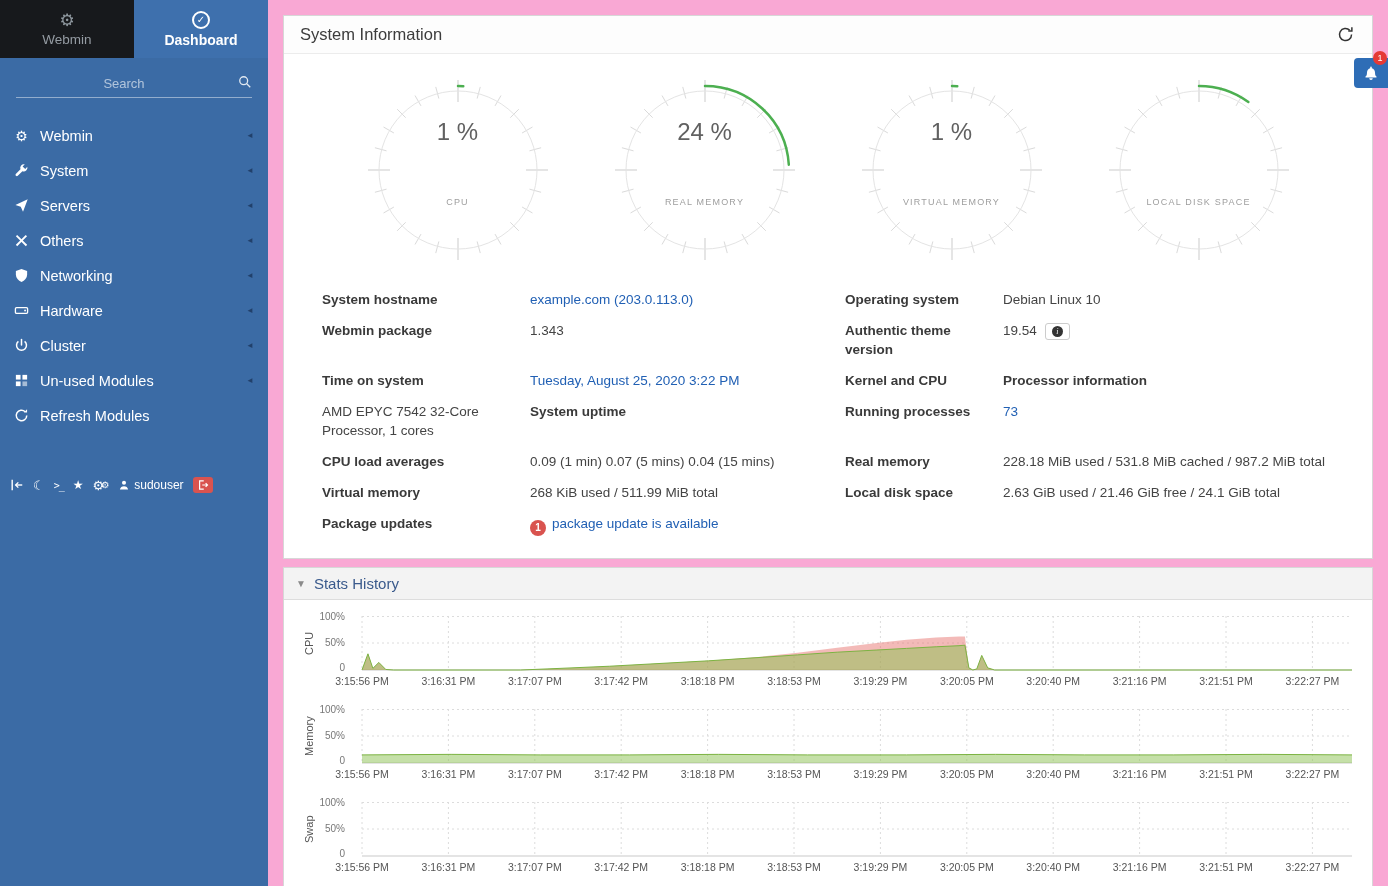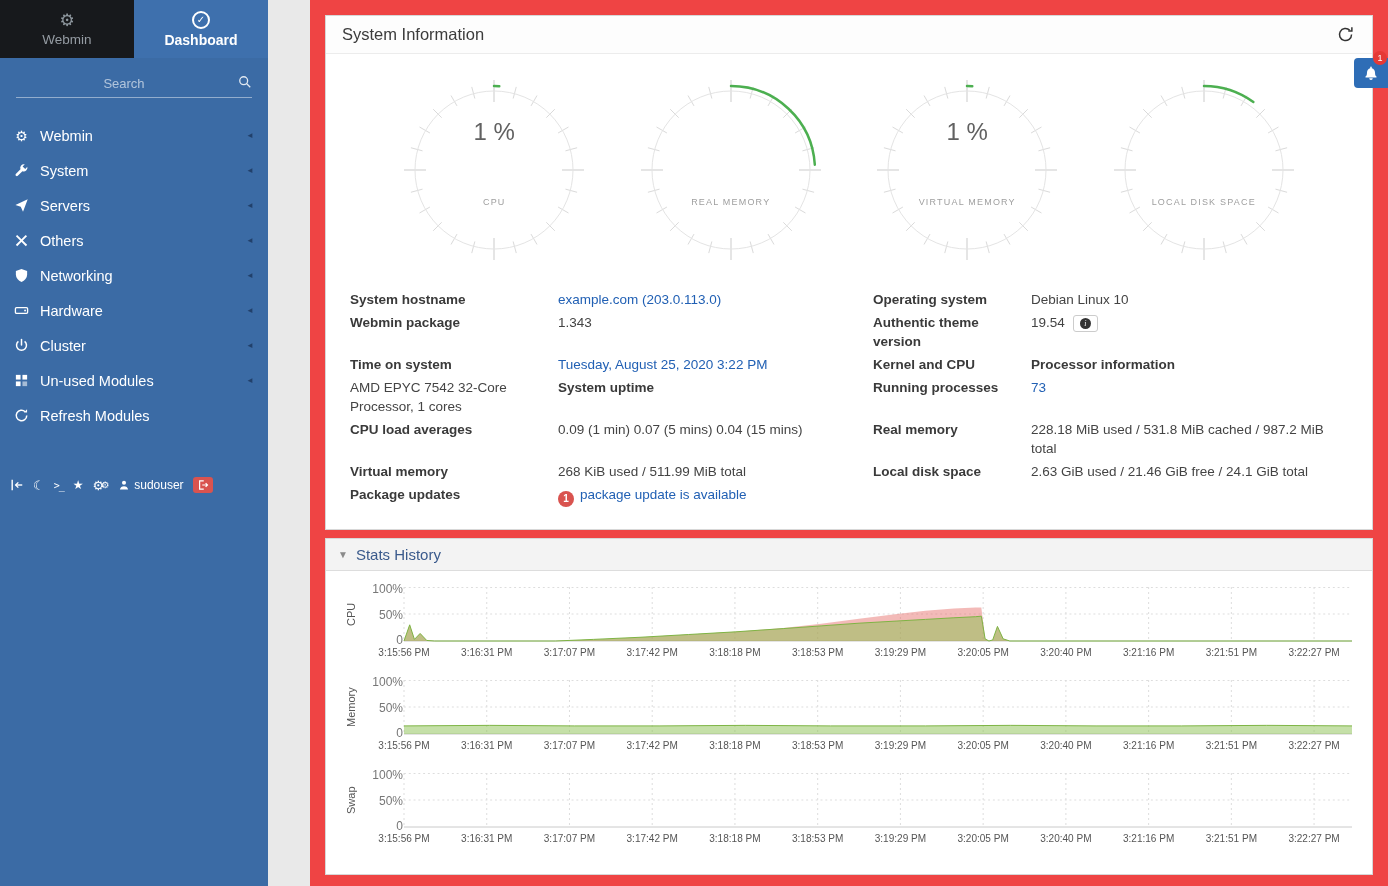--- a/index.html
+++ b/index.html
@@ -39,21 +39,21 @@
   .tool-icon { display:flex; align-items:center; justify-content:center; cursor:pointer; }
   .glyph-moon { font-size:13px; }
   .glyph-terminal { font-family:"DejaVu Sans Mono", monospace; font-size:10px; letter-spacing:-1px; }
   .glyph-star { font-size:12px; }
   .glyph-gear { font-size:13px; }
   .glyph-gear-sm { font-size:9px; margin-left:-3px; vertical-align:top; }
   .user-chip { display:flex; align-items:center; gap:4px; font-size:12px; cursor:pointer; }
   .logout-btn { background:#d9534f; border-radius:3px; padding:2px 4px; display:flex; align-items:center; cursor:pointer; }
 
   
-  .main { position:absolute; left:268px; top:0; right:0; bottom:0; background:#ef4444; padding:15px;margin-left:42px; }
+  .main { position:absolute; left:268px; top:0; right:0; bottom:0; background:#f9a8d4; padding:15px; }
   .card { background:#fff; border:1px solid #d7d7d7; }
   .card-sysinfo { margin-bottom:8px; }
   .card-header { display:flex; justify-content:space-between; align-items:center;
     padding:8px 16px; background:#fdfdfd; border-bottom:1px solid #ececec; }
   .card-title { font-size:16.5px; color:#3c3c3c; }
   .icon-btn { background:none; border:none; cursor:pointer; padding:2px; display:flex; }
 
   .bell { position:absolute; top:58px; right:0; width:34px; height:30px; background:#2e6db6;
     border-radius:4px 0 0 4px; display:flex; align-items:center; justify-content:center; cursor:pointer; z-index:6; }
   .bell-badge { position:absolute; top:-7px; right:1px; min-width:14px; height:14px; background:#e53935;
@@ -63,21 +63,21 @@
   .gauges { display:flex; justify-content:space-around; padding:24px 50px 6px 50px; }
   .gauge { position:relative; width:184px; height:184px; }
   .gauge svg { position:absolute; inset:0; overflow:visible; }
   .gauge-value { position:absolute; top:40px; left:0; right:0; text-align:center;
     font-size:24px; color:#616161; }
   .gauge-label { position:absolute; top:119px; left:0; right:0; text-align:center;
     font-size:9px; letter-spacing:1.2px; color:#9e9e9e; }
 
   
   .info-grid { display:grid; grid-template-columns:208px 315px 158px minmax(0,1fr);
-    row-gap:4px; padding:22px 24px 22px 24px; font-size:13.5px; line-height:19px; }
+    row-gap:12px; padding:22px 24px 22px 38px; font-size:13.5px; line-height:19px; }
   .info-label { font-weight:bold; color:#3a3a3a; padding-right:10px; }
   .info-value { color:#444; padding-right:22px; }
   .link { color:#2160b4; text-decoration:none; cursor:pointer; }
   .info-badge { display:inline-flex; align-items:center; margin-left:8px; border:1px solid #ccc;
     border-radius:3px; padding:2px 6px; vertical-align:1px; cursor:pointer; background:#fff; }
   .i-circle { background:#333; color:#fff; border-radius:50%; width:11px; height:11px; font-size:8px;
     font-style:italic; display:inline-flex; align-items:center; justify-content:center; font-family:"Liberation Serif", serif; }
   .count-badge { display:inline-flex; align-items:center; justify-content:center; width:16px; height:16px;
     background:#d9534f; color:#fff; border-radius:50%; font-size:10px; font-weight:bold; margin-right:6px;
     vertical-align:-3px; }
@@ -85,21 +85,21 @@
   
   .stats-header { display:flex; align-items:center; gap:8px; padding:7px 12px; background:#f3f3f3;
     border-bottom:1px solid #ddd; cursor:pointer; }
   .tri { font-size:10px; color:#8a8a8a; }
   .stats-title { font-size:15px; color:#3a5a8c; }
   .charts { padding:16px 20px 8px 16px; background:#fff; }
   .chart-row { display:flex; align-items:flex-start; margin-bottom:19px; }
   .chart-name { writing-mode:vertical-rl; transform:rotate(180deg); height:54px; width:18px;
     display:flex; align-items:center; justify-content:center; font-size:11px; color:#555; }
   .chart-yticks { position:relative; width:44px; height:54px; }
-  .chart-yticks span { position:absolute; right:1px; font-size:12px; color:#777; }
+  .chart-yticks span { position:absolute; right:17px; font-size:10px; color:#777; }
   .yt-100 { top:-5px; } .yt-50 { top:21px; } .yt-0 { top:46px; }
   .chart-plot { flex:1; }
   .chart-plot svg { display:block; width:100%; height:74px; overflow:visible; }
 </style>
 </head>
 <body>
 
 <div class="sidebar">
   <div class="tabs">
     <div class="tab tab-webmin">
@@ -293,20 +293,21 @@
             <line x1="20.521488854608947" y1="111.15260933758655" x2="8.930378939140141" y2="114.2584378788168" stroke="#dadada" stroke-width="1"></line>
             <line x1="24" y1="92.00000000000001" x2="2" y2="92.00000000000001" stroke="#cbcbcb" stroke-width="1"></line>
             <line x1="20.521488854608933" y1="72.84739066241349" x2="8.930378939140112" y2="69.74156212118325" stroke="#dadada" stroke-width="1"></line>
             <line x1="27.914120119951548" y1="54.99999999999999" x2="17.521815274538284" y2="48.99999999999999" stroke="#dadada" stroke-width="1"></line>
             <line x1="39.67409819219547" y1="39.67409819219549" x2="31.188816817956898" y2="31.18881681795692" stroke="#dadada" stroke-width="1"></line>
             <line x1="54.999999999999964" y1="27.914120119951562" x2="48.999999999999964" y2="17.521815274538298" stroke="#dadada" stroke-width="1"></line>
             <line x1="72.84739066241347" y1="20.521488854608947" x2="69.74156212118322" y2="8.930378939140127" stroke="#dadada" stroke-width="1"></line>
             <circle cx="92" cy="92" r="79" fill="none" stroke="#e4e4e4" stroke-width="1"></circle>
             <path d="M 92 8 A 84 84 0 0 1 175.83424518797483 86.72559635953769" fill="none" stroke="#4caf50" stroke-width="2.5" stroke-linecap="round"></path>
           </svg>
+        <div class="gauge-value">24 %</div>
         <div class="gauge-label">REAL MEMORY</div>
       </div>
       <div class="gauge">
         <svg viewBox="0 0 184 184">
             <line x1="92" y1="24" x2="92" y2="2" stroke="#cbcbcb" stroke-width="1"></line>
             <line x1="111.15260933758654" y1="20.521488854608947" x2="114.25843787881678" y2="8.930378939140127" stroke="#dadada" stroke-width="1"></line>
             <line x1="129" y1="27.914120119951548" x2="135" y2="17.521815274538284" stroke="#dadada" stroke-width="1"></line>
             <line x1="144.3259018078045" y1="39.67409819219549" x2="152.8111831820431" y2="31.18881681795692" stroke="#dadada" stroke-width="1"></line>
             <line x1="156.08587988004848" y1="55.00000000000001" x2="166.47818472546174" y2="49.00000000000001" stroke="#dadada" stroke-width="1"></line>
             <line x1="163.47851114539105" y1="72.84739066241346" x2="175.06962106085987" y2="69.74156212118322" stroke="#dadada" stroke-width="1"></line>

